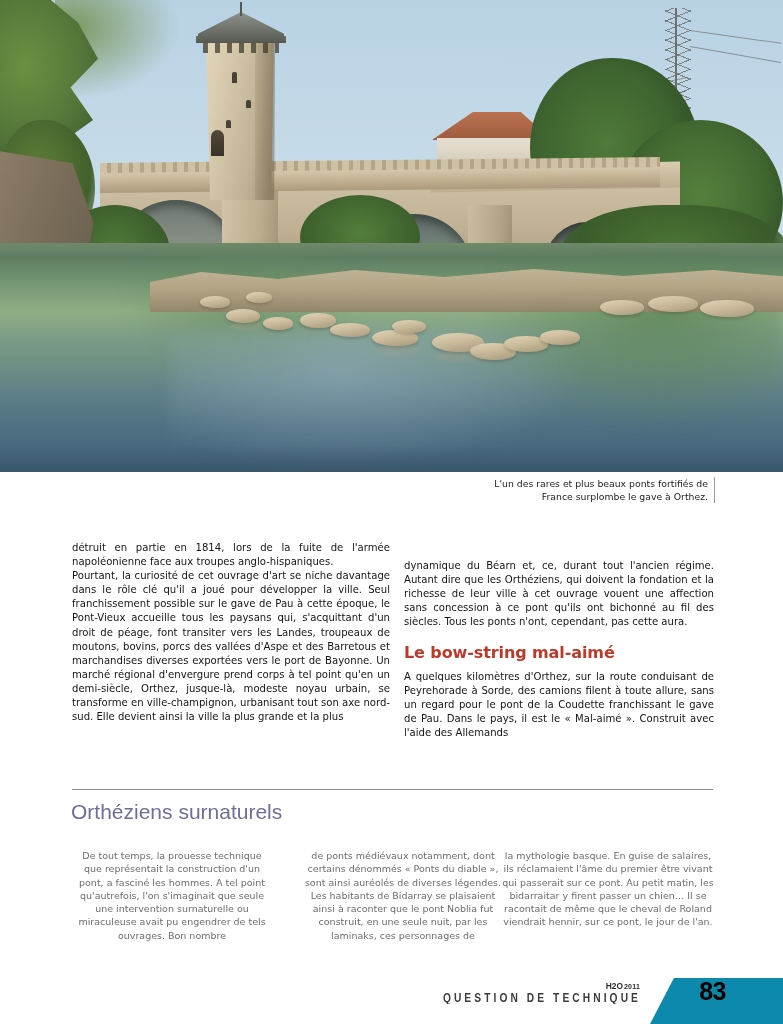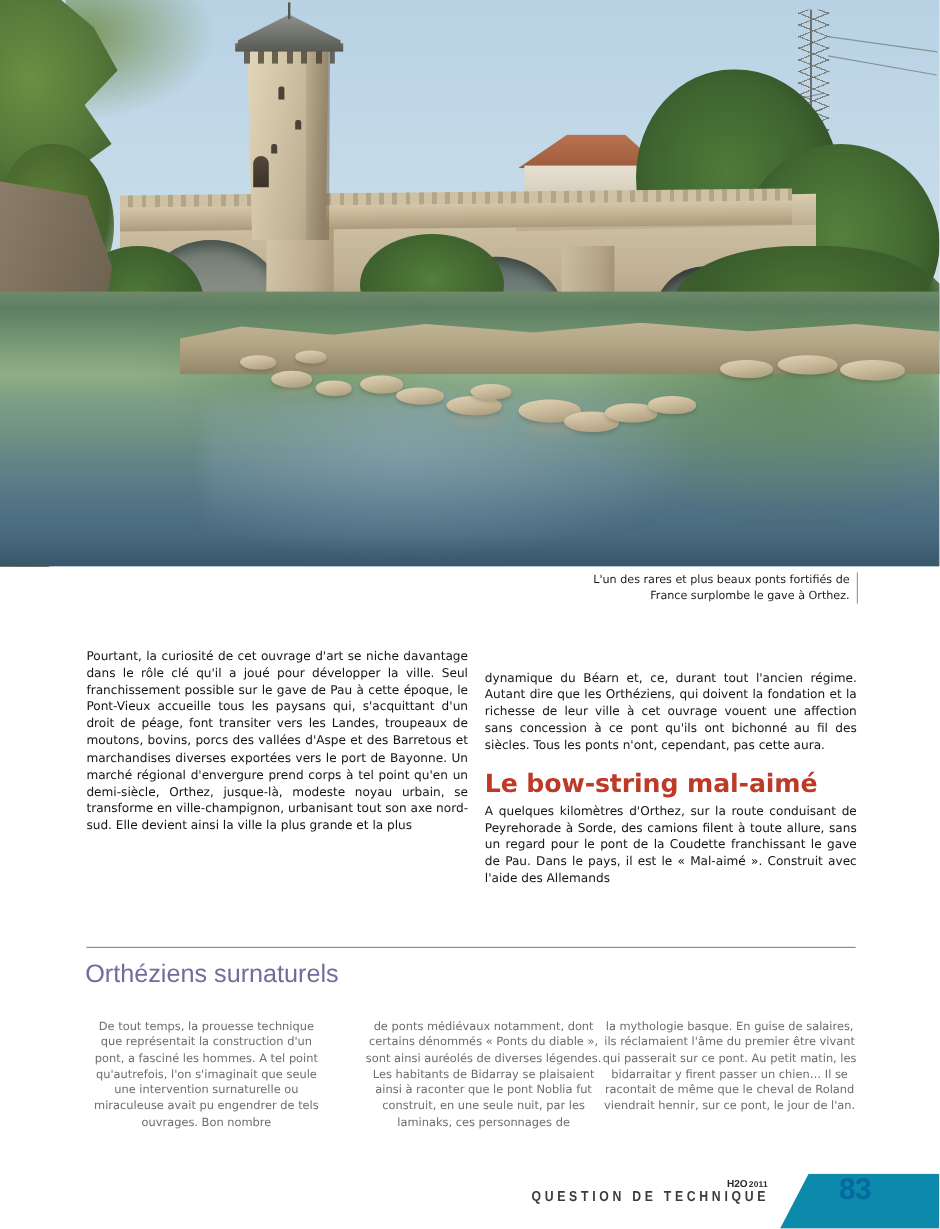--- a/index.html
+++ b/index.html
@@ -319,21 +319,21 @@
     text-align: justify;
     font-family: "DejaVu Sans", sans-serif;
   }
   #col-left  { left: 72px;  top: 541px; width: 318px; }
   #col-right { left: 404px; top: 559px; width: 310px; }
   .col p { margin: 0; }
   .col p + p { margin-top: 0px; }
 
   .red-head {
     margin: 17px 0 9px 0;
-    font-size: 21px;
+    font-size: 16px;
     font-weight: bold;
     color: #bd3a28;
     letter-spacing: -0.1px;
     font-family: "DejaVu Sans", sans-serif;
     text-align: left;
   }
 
   
   .section-rule {
     position: absolute;
@@ -375,21 +375,21 @@
     right: 0; bottom: 0;
     width: 133px; height: 46px;
     background: #0d8aab;
     clip-path: polygon(18% 0%, 100% 0%, 100% 100%, 0% 100%);
   }
   .footer-pagenum {
     position: absolute;
     right: 57px; bottom: 18px;
     font-size: 25px;
     font-weight: bold;
-    color: #0369a1;
+    color: #000000;
     font-family: "Liberation Sans", sans-serif;
     letter-spacing: -0.5px;
   }
   .footer-brand {
     position: absolute;
     right: 142px; bottom: 20px;
     font-size: 10.2px;
     font-weight: bold;
     color: #3b3b3b;
     letter-spacing: 3.1px;
@@ -491,20 +491,21 @@
   <div class="rock-refl" style="left:376px; top:345px; width:44px; height:10px;"></div>
   <div class="rock-refl" style="left:436px; top:351px; width:48px; height:11px;"></div>
 
   <div class="photo-fade-bottom"></div>
 </div>
 
 <div class="caption">L'un des rares et plus beaux ponts fortifiés de France surplombe le gave à Orthez.</div>
 <div class="caption-rule"></div>
 
 <div class="col" id="col-left">
+  <p>détruit en partie en 1814, lors de la fuite de l'armée napoléonienne face aux troupes anglo-hispaniques.</p>
   <p>Pourtant, la curiosité de cet ouvrage d'art se niche davantage dans le rôle clé qu'il a joué pour développer la ville. Seul franchissement possible sur le gave de Pau à cette époque, le Pont-Vieux accueille tous les paysans qui, s'acquittant d'un droit de péage, font transiter vers les Landes, troupeaux de moutons, bovins, porcs des vallées d'Aspe et des Barretous et marchandises diverses exportées vers le port de Bayonne. Un marché régional d'envergure prend corps à tel point qu'en un demi-siècle, Orthez, jusque-là, modeste noyau urbain, se transforme en ville-champignon, urbanisant tout son axe nord-sud. Elle devient ainsi la ville la plus grande et la plus</p>
 </div>
 
 <div class="col" id="col-right">
   <p>dynamique du Béarn et, ce, durant tout l'ancien régime. Autant dire que les Orthéziens, qui doivent la fondation et la richesse de leur ville à cet ouvrage vouent une affection sans concession à ce pont qu'ils ont bichonné au fil des siècles. Tous les ponts n'ont, cependant, pas cette aura.</p>
   <h2 class="red-head">Le bow-string mal-aimé</h2>
   <p>A quelques kilomètres d'Orthez, sur la route conduisant de Peyrehorade à Sorde, des camions filent à toute allure, sans un regard pour le pont de la Coudette franchissant le gave de Pau. Dans le pays, il est le « Mal-aimé ». Construit avec l'aide des Allemands</p>
 </div>
 
 <div class="section-rule"></div>

